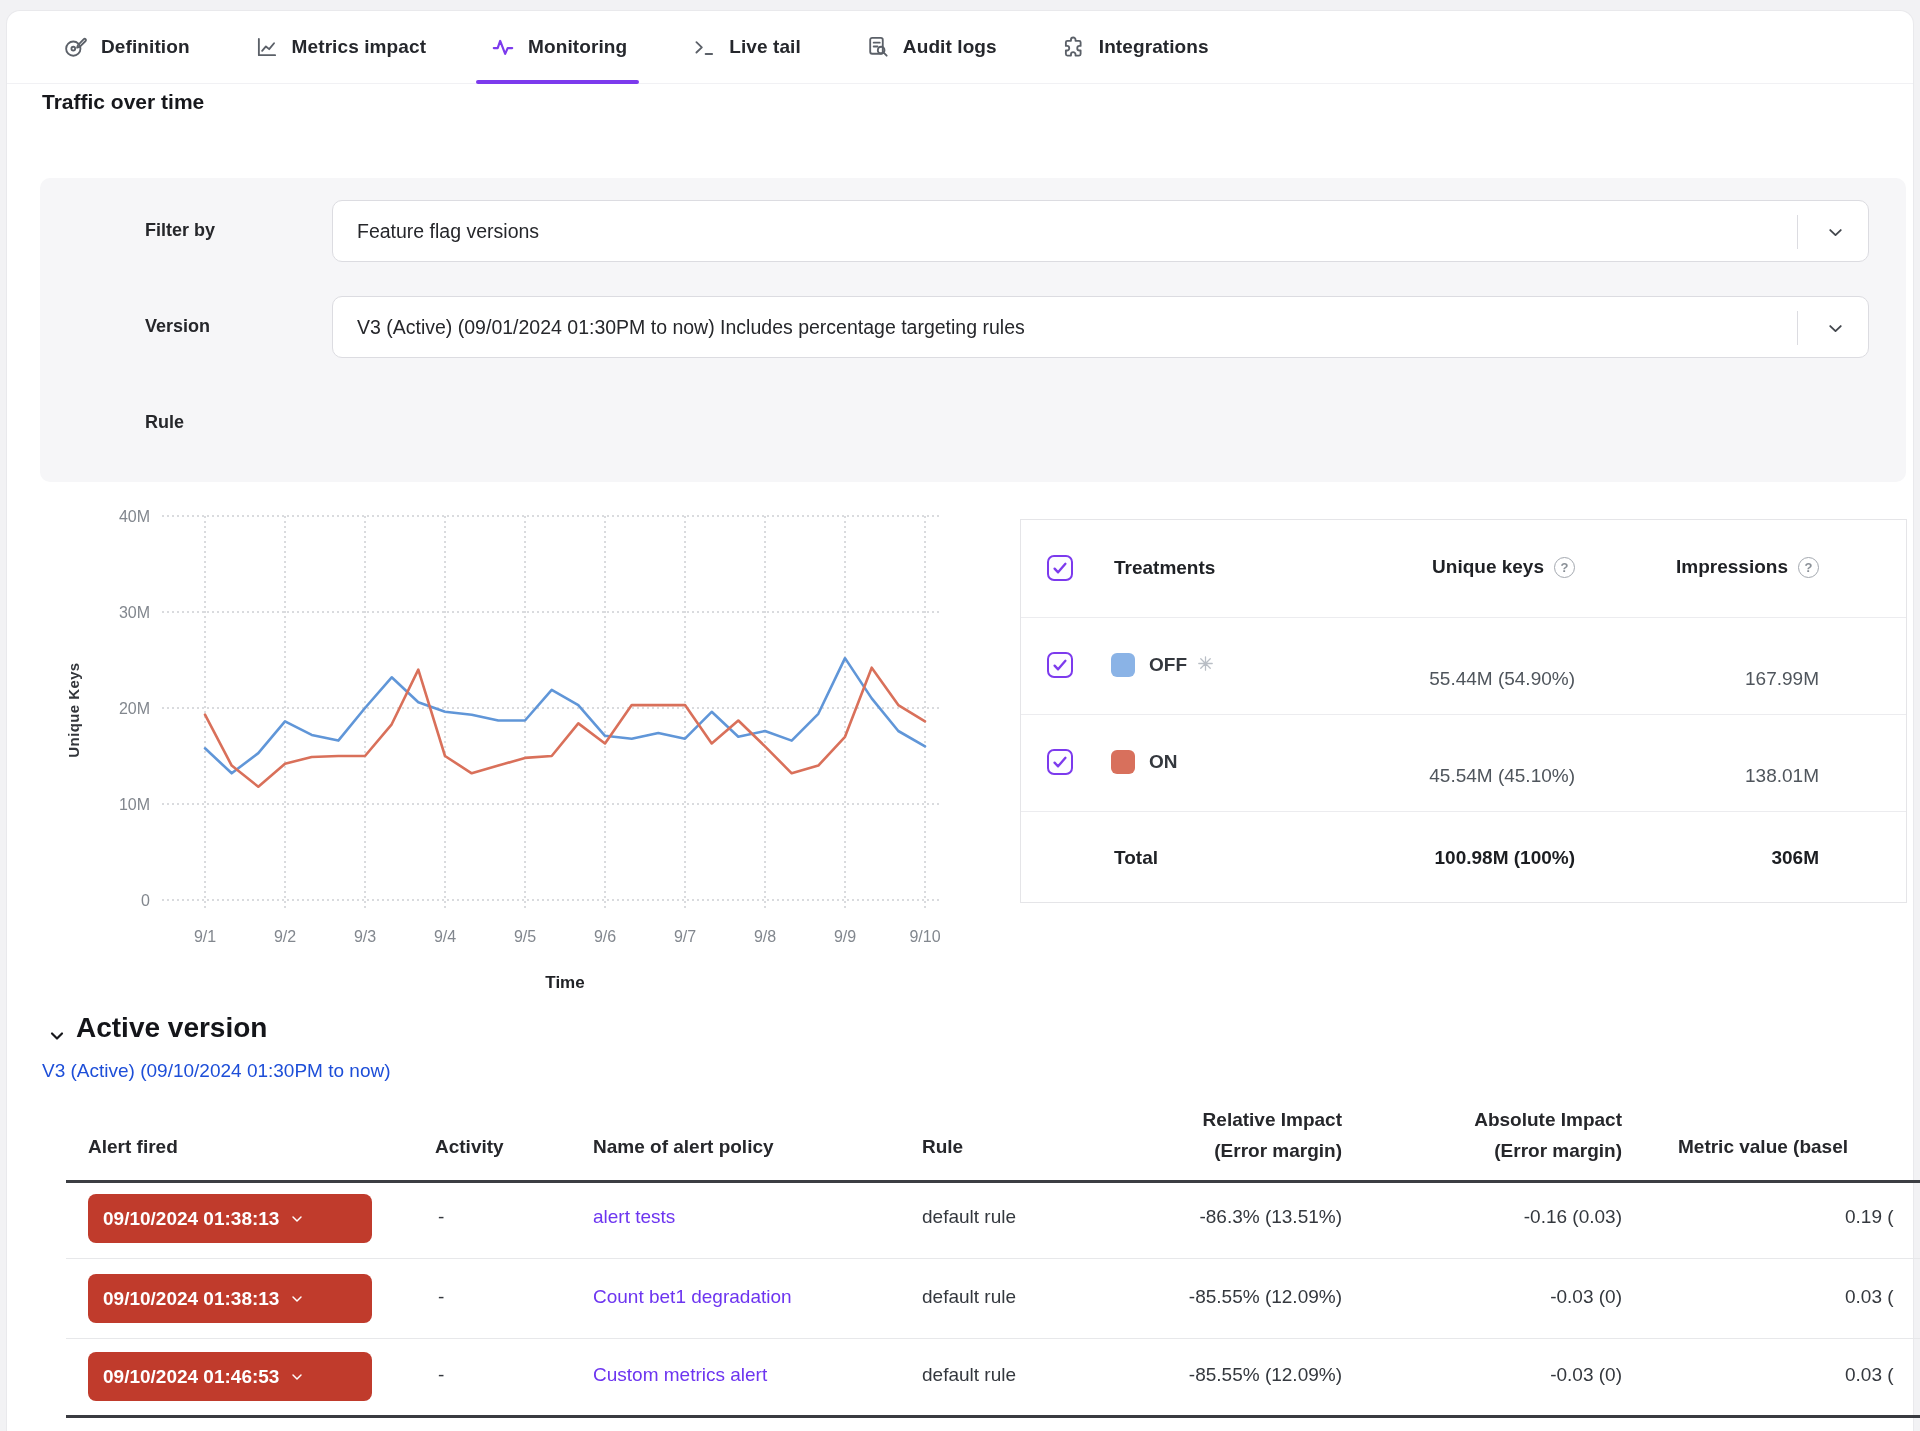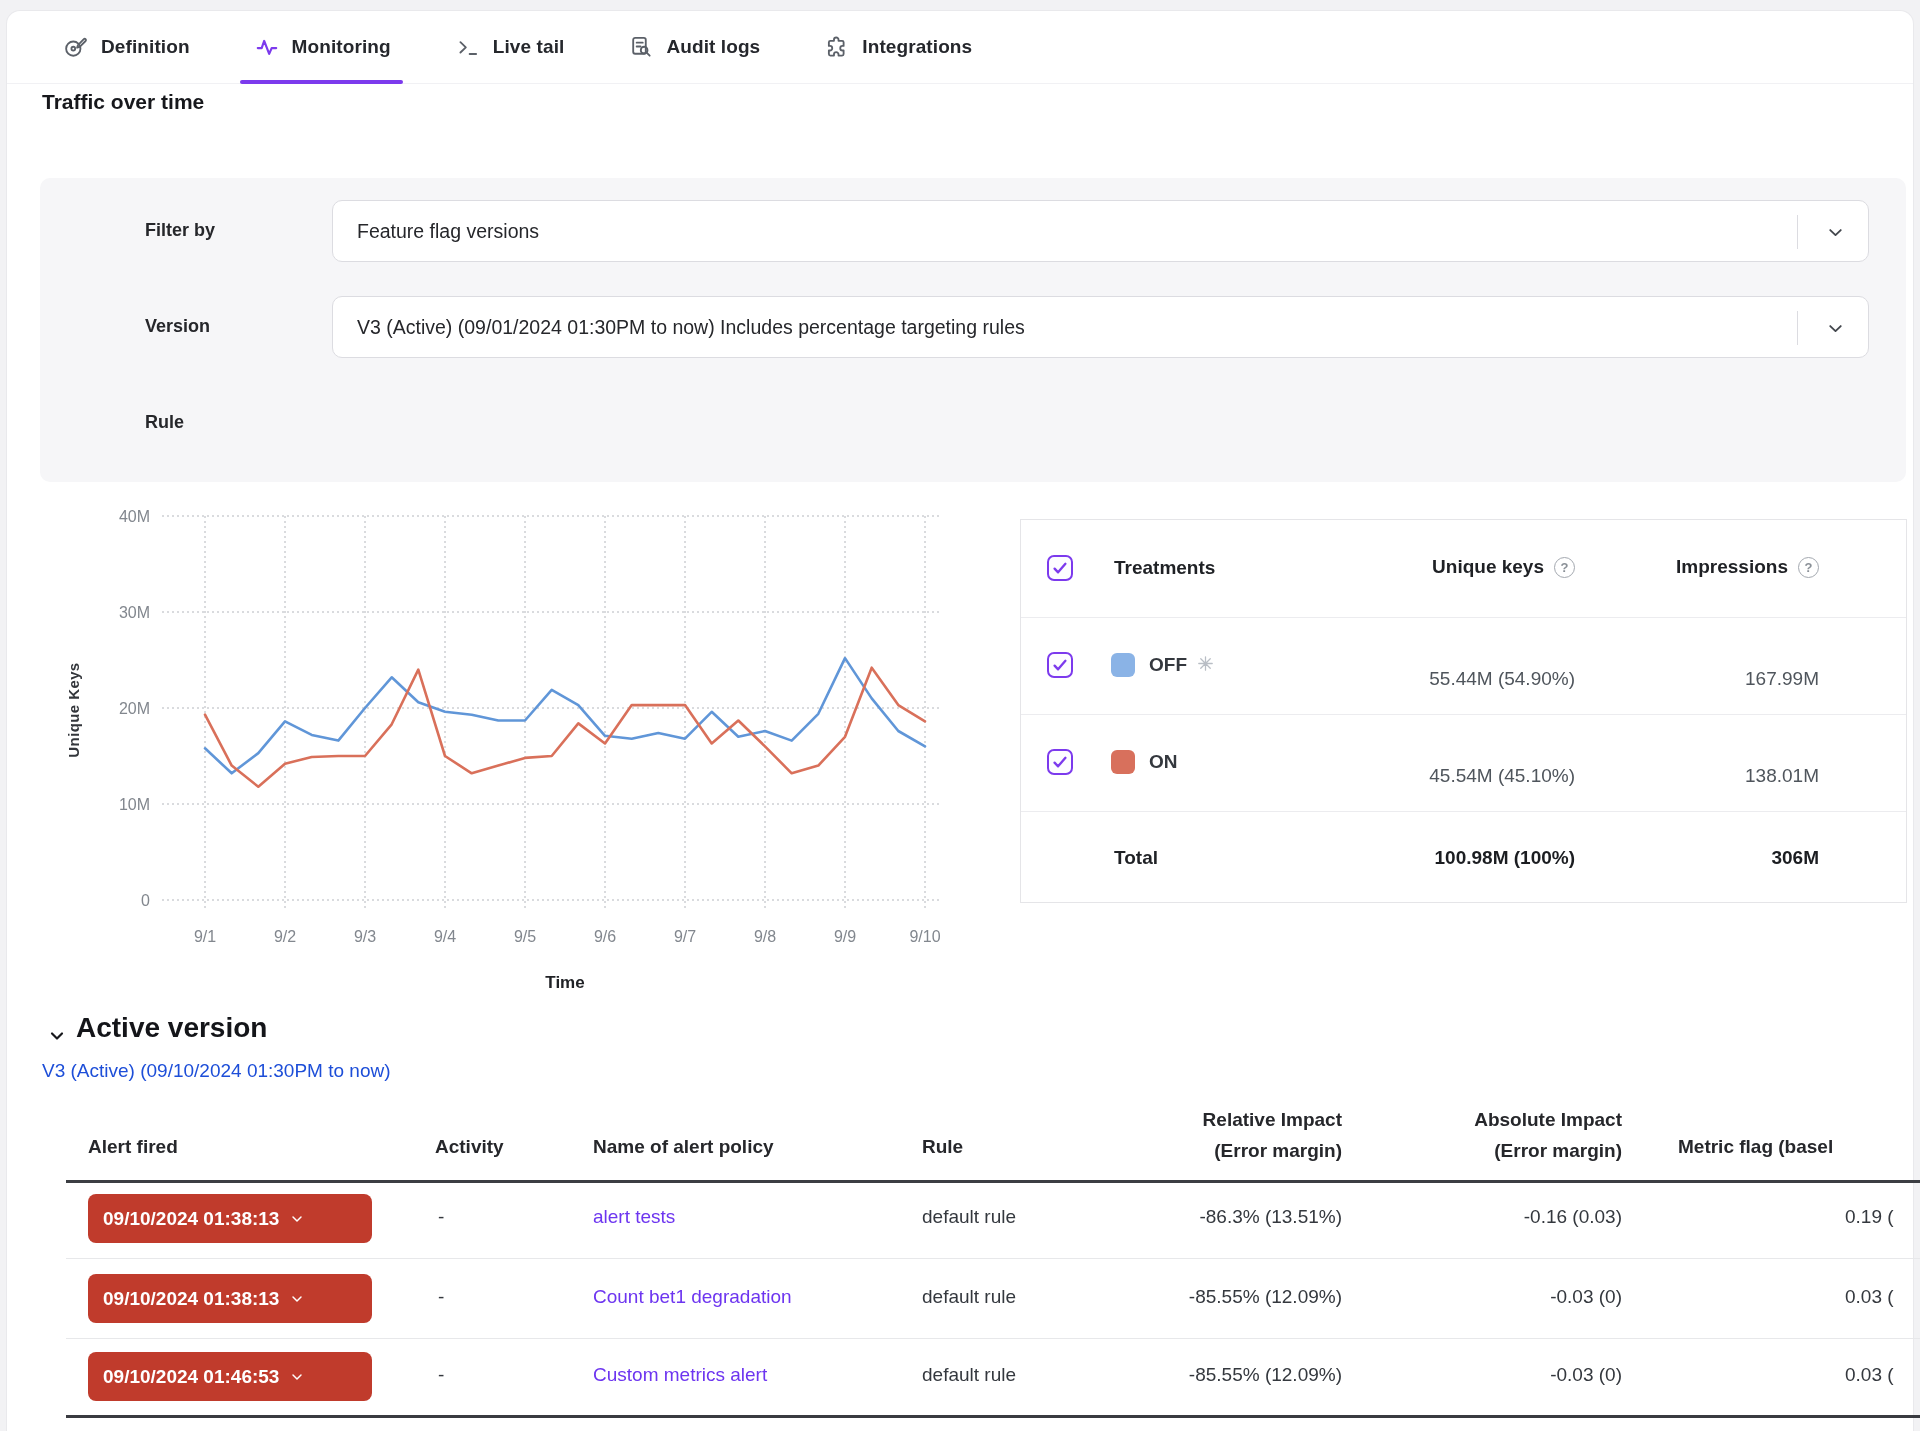--- a/index.html
+++ b/index.html
@@ -92,20 +92,27 @@
   <div class="card"></div>
 
   <nav class="tabbar">
     <div class="tab">
       <svg class="ticon" viewBox="0 0 24 24">
         <circle cx="9.5" cy="13.5" r="6.6"></circle>
           <circle cx="9.5" cy="13.5" r="1.7"></circle>
         <path d="M13.8 10.2 L19.2 4.8 a1.15 1.15 0 0 1 1.65 1.65 L15.4 11.9 l-2.4 .75 z"></path>
       </svg>
       <span>Definition</span>
+    </div>
+    <div class="tab">
+      <svg class="ticon" viewBox="0 0 24 24">
+        <path d="M4.5 4.5 v15 h15"></path>
+          <path d="M7.5 15.5 l3.5 -4 3 2.5 4.5 -5.5"></path>
+      </svg>
+      <span>Metrics impact</span>
     </div>
     <div class="tab active">
       <svg class="ticon" viewBox="0 0 24 24">
         <path d="M3.5 13 h3.6 l2.3 -6.6 4.6 12 2.3 -5.4 h4.2"></path>
       </svg>
       <span>Monitoring</span>
     </div>
     <div class="tab">
       <svg class="ticon" viewBox="0 0 24 24">
         <path d="M5 7.5 l5 4.8 -5 4.8"></path>
@@ -249,21 +256,21 @@
   <div class="th" style="left:593px; top:1136px;">Name of alert policy</div>
   <div class="th" style="left:922px; top:1136px;">Rule</div>
   <div class="th th2" style="right:578px; top:1104px;">
     <div>Relative Impact</div>
     <div>(Error margin)</div>
   </div>
   <div class="th th2" style="right:298px; top:1104px;">
     <div>Absolute Impact</div>
     <div>(Error margin)</div>
   </div>
-  <div class="th" style="left:1678px; top:1136px;">Metric flag (basel</div>
+  <div class="th" style="left:1678px; top:1136px;">Metric value (basel</div>
   <div class="thead-border"></div>
 
   <div>
     <div class="badge" style="top:1194px;">
       <span>09/10/2024 01:38:13</span>
       <svg viewBox="0 0 24 24">
           <path d="M6 9 l6 6 6 -6"></path>
         </svg>
     </div>
     <div class="cell" style="left:438px; top:1206px;">-</div>

